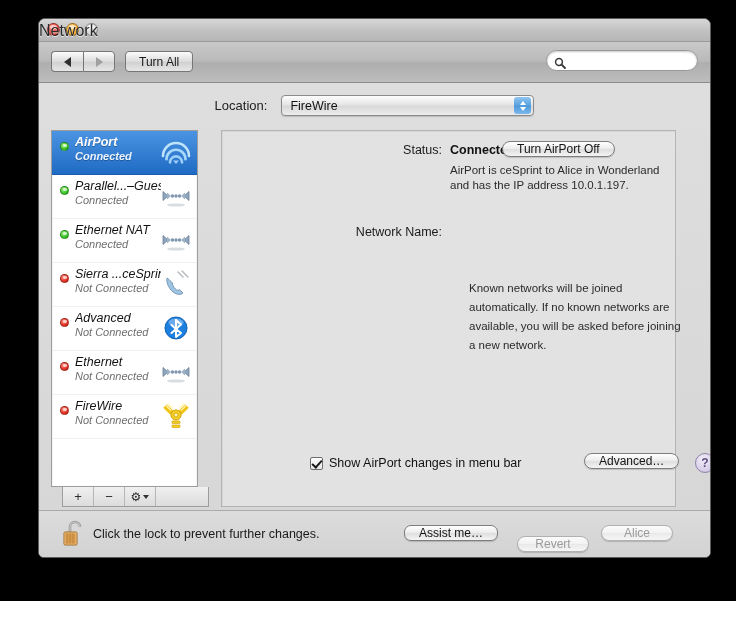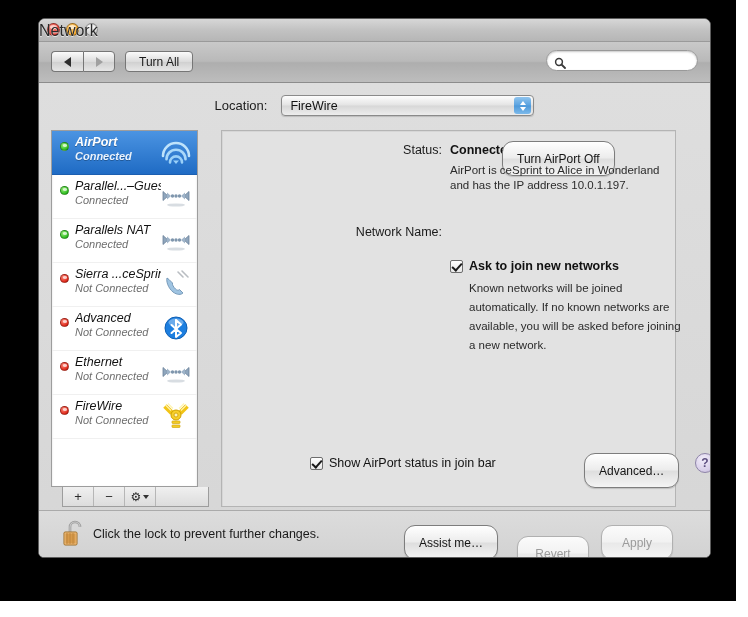--- a/index.html
+++ b/index.html
@@ -288,21 +288,21 @@
     color: #1a1a1a;
     text-align: right;
   }
   .status-label { left: 130px; top: 12px; width: 90px; }
   .status-value {
     position: absolute; left: 228px; top: 12px;
     font-size: 12.5px; font-weight: bold; color: #111;
   }
   .capsule-btn {
     position: absolute;
-    height: 35px;
+    height: 16px;
     padding: 0 14px;
     border-radius: 11px;
     border: 1px solid #7d7d7d;
     background: linear-gradient(to bottom, #ffffff, #ececec 48%, #dedede 52%, #f4f4f4);
     box-shadow: 0 1px 1px rgba(0,0,0,0.16);
     font-size: 12px; color: #151515;
     display: flex; align-items: center; justify-content: center;
     box-sizing: border-box;
     white-space: nowrap;
   }
@@ -391,21 +391,21 @@
   .lock-wrap {
     position: absolute;
     left: 22px; top: 8px;
     width: 28px; height: 30px;
   }
   .lock-text {
     position: absolute;
     left: 54px; top: 16px;
     font-size: 12.5px; color: #1a1a1a;
   }
-  .assist-btn { left: 365px; top: 14px; }
+  .assist-btn { left: 365px; top: 14px; border-radius: 7px; }
   .revert-btn { left: 478px; top: 14px; width: 72px; margin-top: 11px; }
   .apply-btn  { left: 562px; top: 14px; width: 72px; }
   .footer .capsule-btn { position: absolute; }
 </style>
 </head>
 <body>
 
 <div id="root">
   <div class="backdrop"></div>
 
@@ -485,21 +485,21 @@
                 <circle cx="11.5" cy="15" r="1.7" fill="#7f96ad"></circle>
                 <circle cx="15" cy="15" r="1.7" fill="#7f96ad"></circle>
                 <circle cx="18.5" cy="15" r="1.7" fill="#7f96ad"></circle>
                 <ellipse cx="15" cy="24" rx="9" ry="1.6" fill="#d8dde2"></ellipse>
               </svg>
             </span>
           </div>
           <div class="svc">
             <span class="dot green"></span>
             <div class="svc-text">
-              <div class="svc-name">Parallels NAT</div>
+              <div class="svc-name">Ethernet NAT</div>
               <div class="svc-state">Connected</div>
             </div>
             <span class="svc-icon">
               <svg width="30" height="30" viewBox="0 0 30 30">
                 <path d="M 7 15 L 2 10.5 L 2 19.5 Z" fill="#8fa6bd" stroke="#6b8299" stroke-width="0.8"></path>
                 <path d="M 23 15 L 28 10.5 L 28 19.5 Z" fill="#8fa6bd" stroke="#6b8299" stroke-width="0.8"></path>
                 <path d="M 10 15 L 6 11.5 L 6 18.5 Z" fill="#9fb4c9"></path>
                 <path d="M 20 15 L 24 11.5 L 24 18.5 Z" fill="#9fb4c9"></path>
                 <circle cx="11.5" cy="15" r="1.7" fill="#7f96ad"></circle>
                 <circle cx="15" cy="15" r="1.7" fill="#7f96ad"></circle>
@@ -588,47 +588,43 @@
 
       <div class="pane">
 
         <div class="lbl-right status-label">Status:</div>
         <div class="status-value">Connected</div>
         <div class="capsule-btn turn-off-btn">Turn AirPort Off</div>
         <div class="status-desc">AirPort is ceSprint to Alice in Wonderland and has the IP address 10.0.1.197.</div>
 
         <div class="lbl-right netname-label">Network Name:</div>
 
-        <div class="ask-check">
-          <span class="cb checked"></span>
-          <span class="ask-label">Ask to join new networks</span>
-        </div>
         <div class="ask-desc">Known networks will be joined automatically. If no known networks are available, you will be asked before joining a new network.</div>
 
         <div class="show-status">
           <span class="cb checked"></span>
-          <span class="show-status-label">Show AirPort status in join bar</span>
+          <span class="show-status-label">Show AirPort changes in menu bar</span>
         </div>
         <div class="capsule-btn advanced-btn">Advanced…</div>
         <div class="help-btn">?</div>
       </div>
 
       <div class="footer">
         <div class="lock-wrap">
           <svg width="28" height="30" viewBox="0 0 28 30">
             <path d="M9 13 V8 a5 5 0 0 1 10 0" fill="none" stroke="#9a9a9a" stroke-width="2.6"></path>
             <path d="M9 13 V8 a5 5 0 0 1 10 0" fill="none" stroke="#c9c9c9" stroke-width="1.1"></path>
             <rect x="3" y="13" width="13" height="13" rx="1.2" fill="#d79a4a" stroke="#9a6b24" stroke-width="1"></rect>
             <rect x="4" y="14" width="11" height="11" fill="none" stroke="#efc489" stroke-width="0.8"></rect>
             <line x1="6" y1="14" x2="6" y2="25" stroke="#b8813a" stroke-width="0.8"></line>
             <line x1="9" y1="14" x2="9" y2="25" stroke="#b8813a" stroke-width="0.8"></line>
             <line x1="12" y1="14" x2="12" y2="25" stroke="#b8813a" stroke-width="0.8"></line>
           </svg>
         </div>
         <div class="lock-text">Click the lock to prevent further changes.</div>
         <div class="capsule-btn assist-btn">Assist me…</div>
         <div class="capsule-btn revert-btn disabled">Revert</div>
-        <div class="capsule-btn apply-btn disabled">Apply</div>
+        <div class="capsule-btn apply-btn disabled">Alice</div>
       </div>
 
     </div>
   </div>
 </div>
 
 </body></html>

